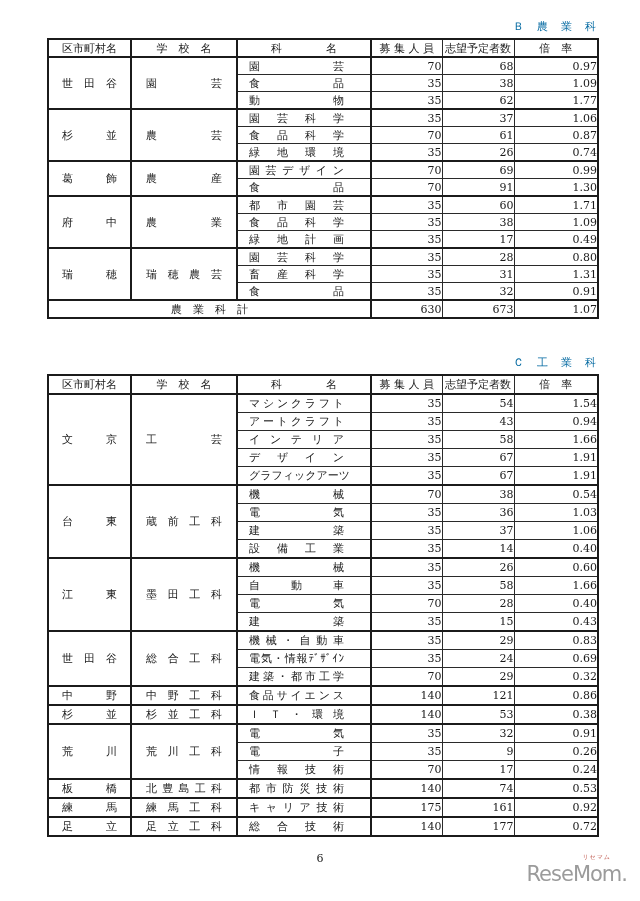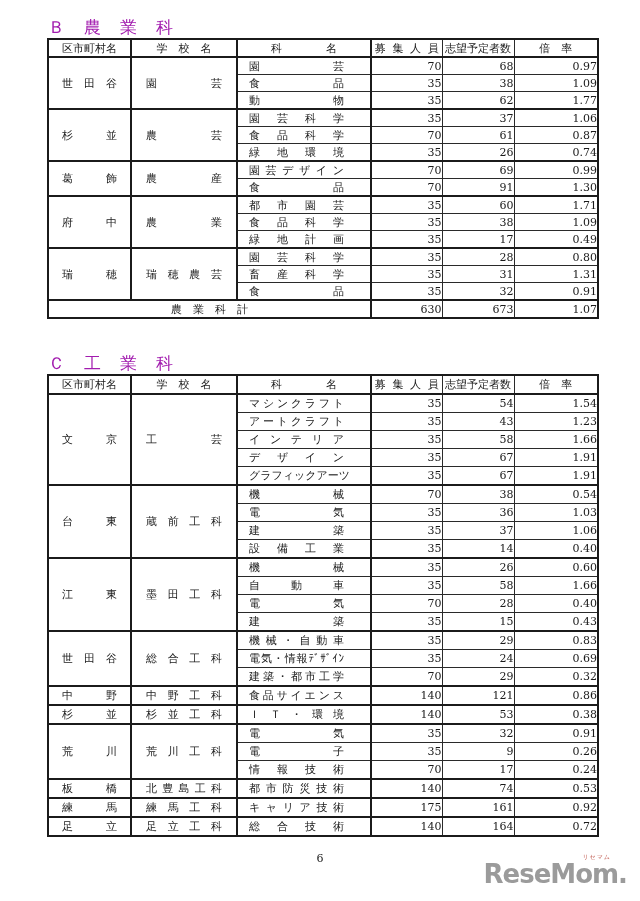--- a/index.html
+++ b/index.html
@@ -3,34 +3,34 @@
 <meta charset="utf-8">
 <style>
   html,body{margin:0;padding:0;background:#e8e8e8;}
   #page{
     position:relative;width:640px;height:901px;background:#ffffff;
     font-family:"DejaVu Serif","Liberation Serif",serif;color:#111;
     overflow:hidden;margin:0 auto;
   }
   .sec{position:absolute;left:47px;width:550px;}
   .sec-title{
-    font-size:17px;white-space:pre;letter-spacing:1px;color:#a21caf;
-    margin:0 0 4px 1px;line-height:14px;
+    font-size:11px;white-space:pre;letter-spacing:1px;color:#0369a1;
+    margin:0 0 4px 1px;line-height:14px;text-align:right;
   }
   table.t{
     border-collapse:collapse;table-layout:fixed;width:550px;
     border:2px solid #1b1b1b;font-size:11px;color:#1a1a1a;
   }
   table.t td,table.t th{
     border:1px solid #2a2a2a;padding:0;font-weight:normal;
     overflow:hidden;vertical-align:middle;
   }
   table.tb td,table.tb th{height:16px;}
   table.tc td,table.tc th{height:17px;}
-  table.t thead th{border-bottom:2px solid #1b1b1b;text-align:center;white-space:pre;font-family:Liberation Mono, monospace;}
+  table.t thead th{border-bottom:2px solid #1b1b1b;text-align:center;white-space:pre;}
   .bl2{border-left-width:2px !important;border-left-color:#1b1b1b !important;}
   .gt{border-top-width:2px !important;border-top-color:#1b1b1b !important;}
   .spread{display:flex;justify-content:space-between;line-height:1;}
   .spread span{display:block;white-space:pre;}
   td.c-city .spread{margin:0 13px;}
   td.c-school .spread{margin:0 14px;}
   td.c-dept .spread{margin:0 26px 0 11px;}
   td.num{text-align:right;padding-right:5px;font-size:11px;}
   td.c-total{text-align:center;white-space:pre;}
   #page-number{
@@ -39,21 +39,21 @@
   }
   #watermark{
     position:absolute;right:13px;top:854px;text-align:right;
     font-family:"DejaVu Sans","Liberation Sans",sans-serif;
   }
   #watermark .wm-ruby{
     display:block;font-size:6px;letter-spacing:1px;line-height:6px;
     margin:0 16px 1px 0;
   }
   #watermark .wm-text{
-    display:block;font-size:26px;font-weight:bold;letter-spacing:-1px;
+    display:block;font-size:21px;font-weight:normal;letter-spacing:-1px;
     line-height:26px;
   }
 </style>
 </head>
 <body>
 
 <div id="page">
 
   <section class="sec" style="top:20px">
     <div class="sec-title">Ｂ　農　業　科</div>
@@ -381,21 +381,21 @@
                 <span>ー</span>
                 <span>ト</span>
                 <span>ク</span>
                 <span>ラ</span>
                 <span>フ</span>
                 <span>ト</span>
               </div>
             </td>
             <td class="num bl2">35</td>
             <td class="num">43</td>
-            <td class="num">1.23</td>
+            <td class="num">0.94</td>
           </tr>
           <tr>
             <td class="c-dept bl2">
               <div class="spread">
                 <span>イ</span>
                 <span>ン</span>
                 <span>テ</span>
                 <span>リ</span>
                 <span>ア</span>
               </div>
@@ -801,21 +801,21 @@
             </td>
             <td class="c-dept bl2 gt">
               <div class="spread">
                 <span>総</span>
                 <span>合</span>
                 <span>技</span>
                 <span>術</span>
               </div>
             </td>
             <td class="num bl2 gt">140</td>
-            <td class="num gt">164</td>
+            <td class="num gt">177</td>
             <td class="num gt">0.72</td>
           </tr>
         </tbody>
       </table>
   </section>
 
   <div id="page-number">6</div>
 
   <div id="watermark">
     <span class="wm-ruby" style="color: rgb(192, 90, 80);">リセマム</span>

